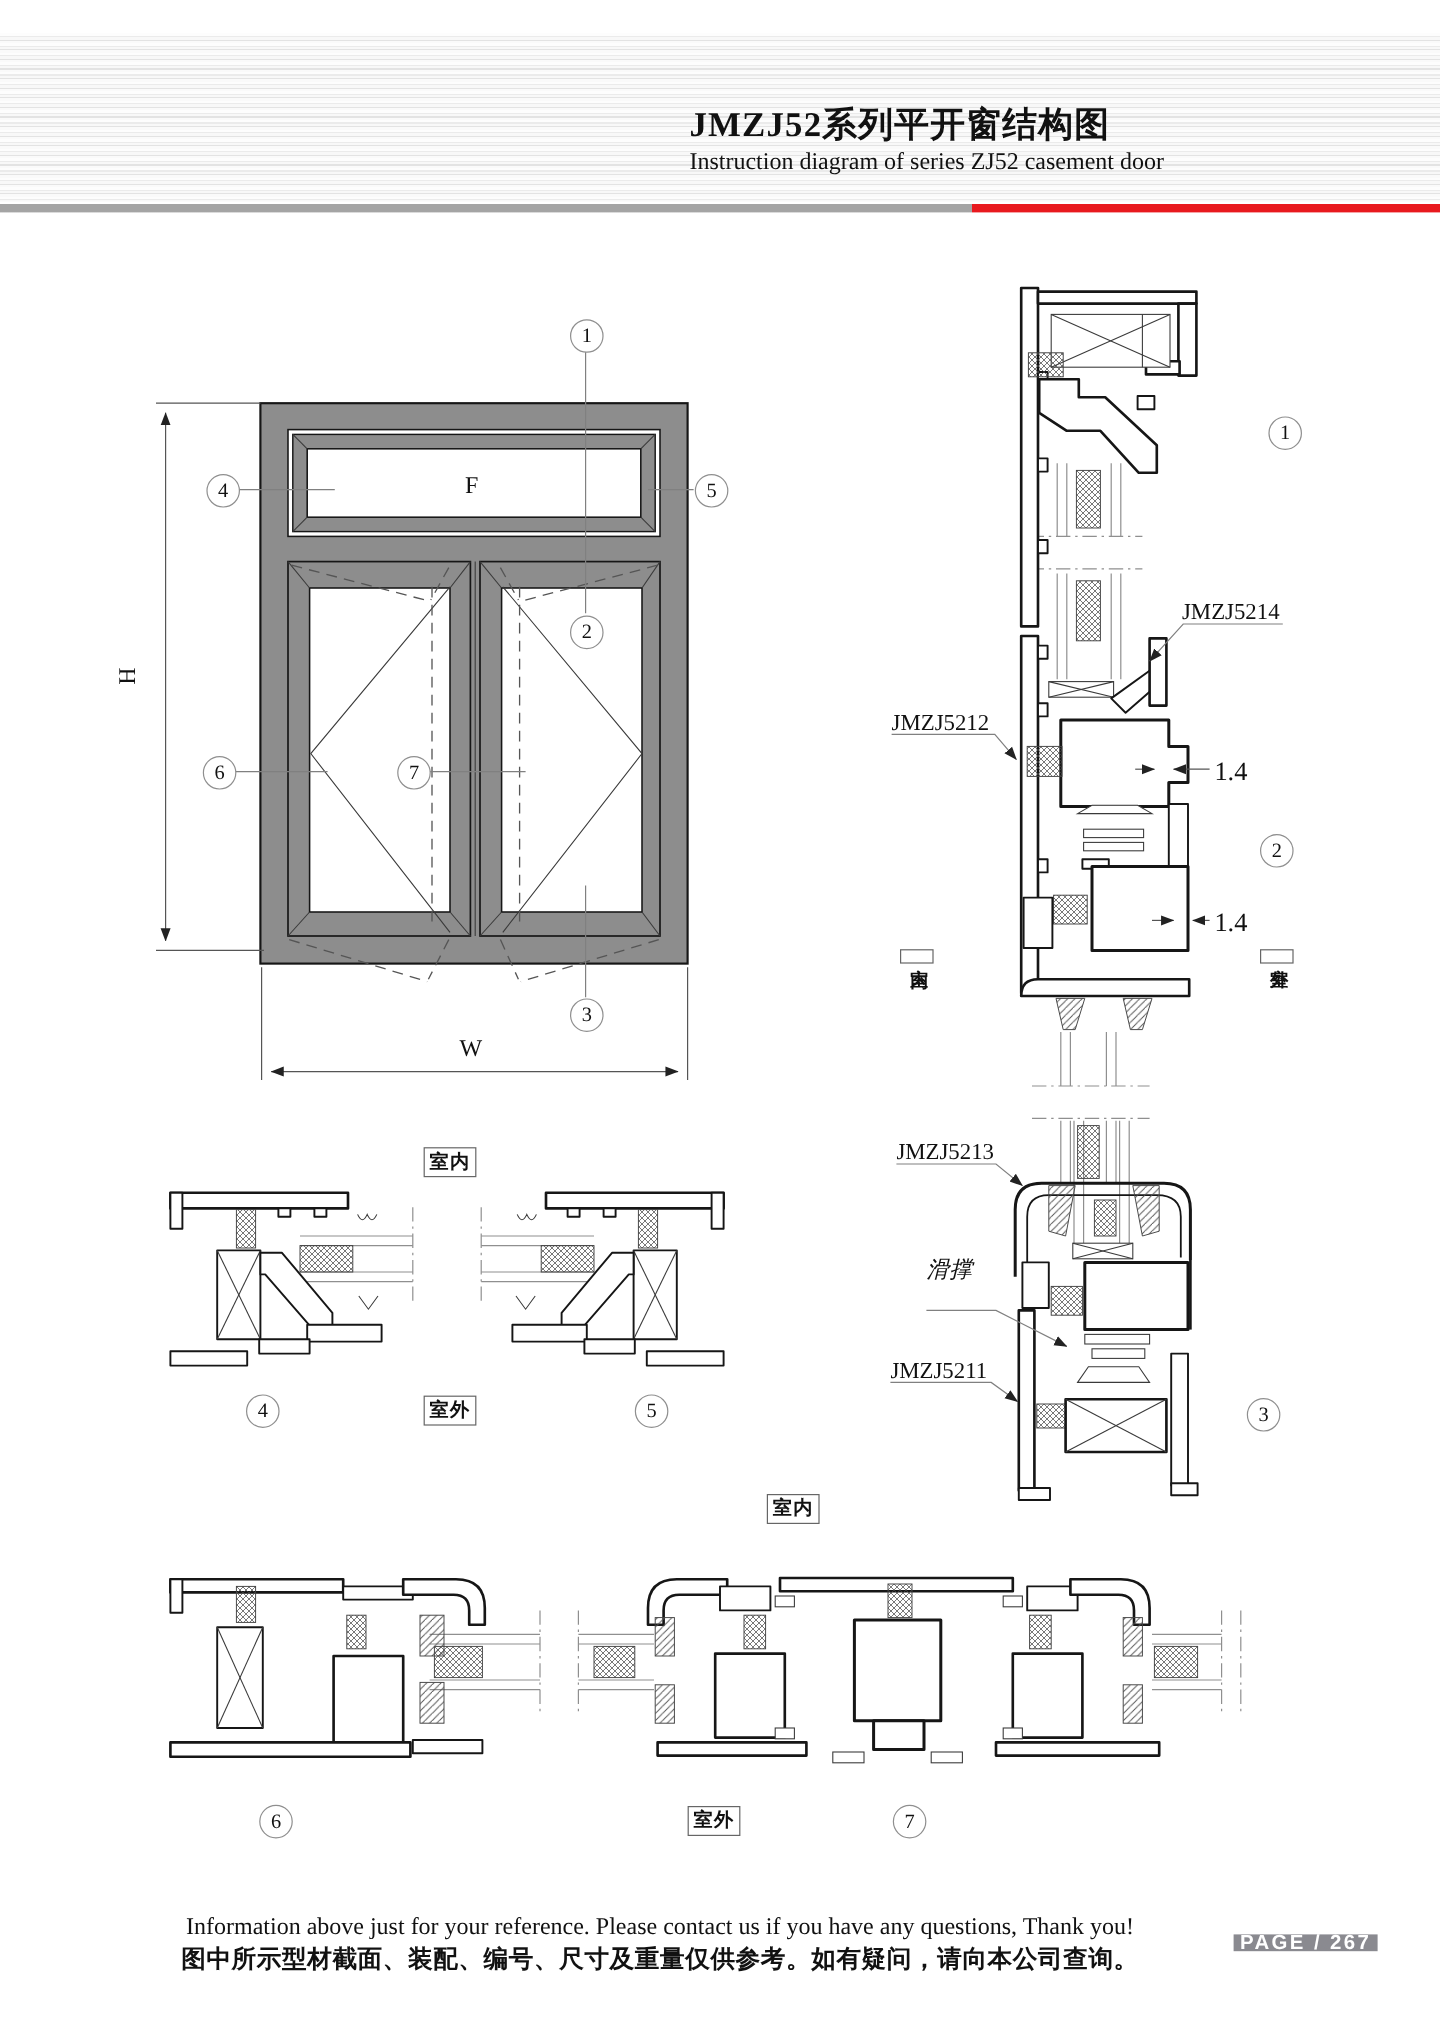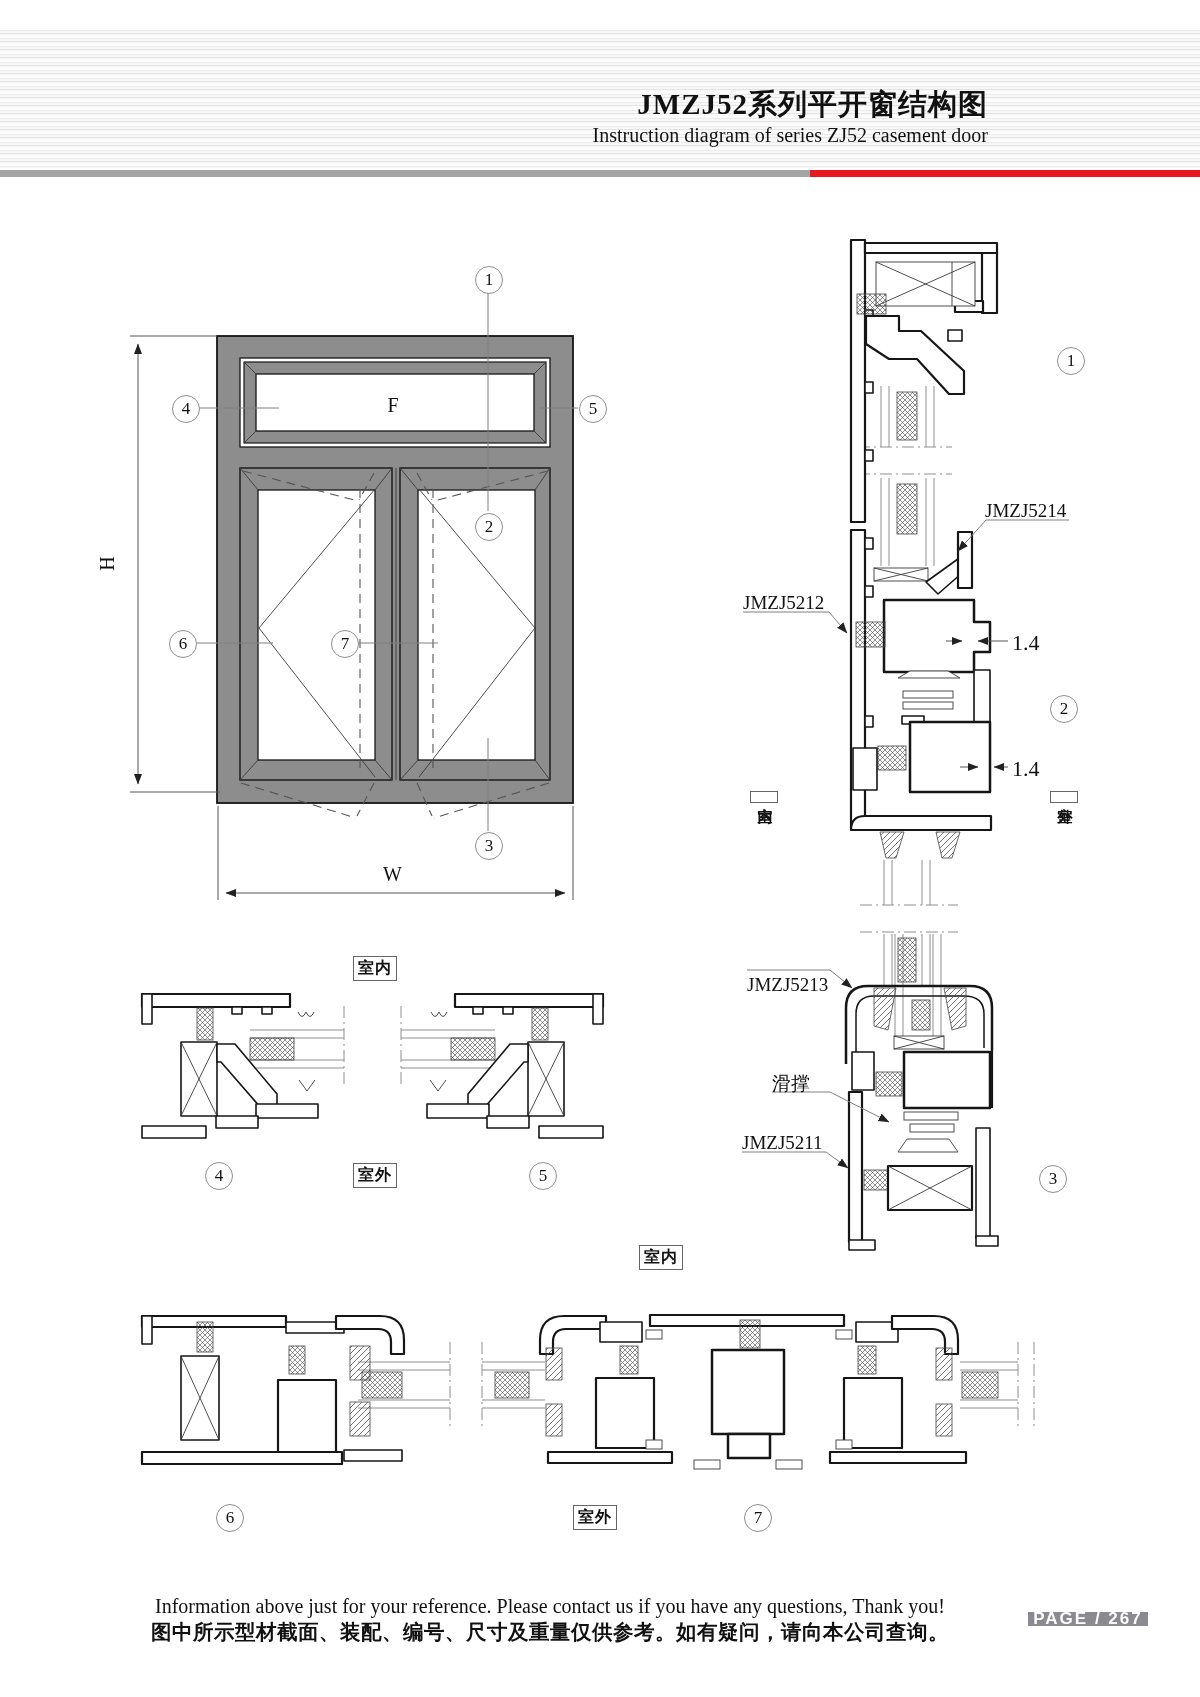--- a/index.html
+++ b/index.html
@@ -1,21 +1,21 @@
 <!DOCTYPE html>
 <html><head>
 <meta charset="utf-8">
 <style>
   html,body{margin:0;padding:0;background:#fff;}
   #page{position:relative;width:1200px;height:1697px;background:#ffffff;overflow:hidden;
         font-family:"Liberation Serif",serif;color:#111;}
   
   #stripe-band{position:absolute;left:0;top:28px;width:1200px;height:140px;
     background:repeating-linear-gradient(180deg,#fdfdfd 0 2px,#ebebeb 2px 3px,#f8f8f8 3px 5px,#e3e3e3 5px 6px,#fafafa 6px 8px);}
-  #title-block{position:absolute;right:212px;top:88px;text-align:right;z-index:3;}
+  #title-block{position:absolute;right:230px;top:88px;z-index:3;}
   #page-title{font-size:29px;font-weight:bold;letter-spacing:1px;line-height:1.15;}
   #page-subtitle{font-size:20px;margin-top:3px;}
   #header-rule{position:absolute;left:0;top:170px;width:1200px;height:7px;
     background:linear-gradient(90deg,#a4a4a4 0,#a4a4a4 810px,#e8191e 810px,#e8191e 100%);}
   
   svg.art{position:absolute;left:0;top:0;z-index:1;}
   .p  {fill:#fff;stroke:#161616;stroke-width:2.2;stroke-linejoin:round;}
   .P  {fill:#fff;stroke:#161616;stroke-width:2.5;stroke-linejoin:round;}
   .p2 {fill:#fff;stroke:#161616;stroke-width:1.6;stroke-linejoin:round;}
   .tl {fill:none;stroke:#3a3a3a;stroke-width:0.9;}
@@ -324,22 +324,22 @@
   <div class="callout" style="left:1057px;top:347px;">1</div>
   <div class="callout" style="left:1050px;top:695px;">2</div>
   <div class="callout" style="left:1039px;top:1165px;">3</div>
   <div class="callout" style="left:205px;top:1162px;">4</div>
   <div class="callout" style="left:529px;top:1162px;">5</div>
   <div class="callout" style="left:216px;top:1504px;">6</div>
   <div class="callout" style="left:744px;top:1504px;">7</div>
 
   <div class="lbl codelabel" style="left:985px;top:500px;">JMZJ5214</div>
   <div class="lbl codelabel" style="left:743px;top:592px;">JMZJ5212</div>
-  <div class="lbl codelabel" style="left:747px;top:950px;margin-top:24px;">JMZJ5213</div>
-  <div class="lbl codelabel" style="left:772px;top:1071px;">滑撑</div>
+  <div class="lbl codelabel" style="left:747px;top:950px;">JMZJ5213</div>
+  <div class="lbl codelabel" style="left:772px;top:1045px;font-style:italic;">滑撑</div>
   <div class="lbl codelabel" style="left:742px;top:1132px;">JMZJ5211</div>
   <div class="lbl dimtext" style="left:1012px;top:630px;">1.4</div>
   <div class="lbl dimtext" style="left:1012px;top:756px;">1.4</div>
 
   <div class="vboxlabel" style="left:750px;top:791px;">室内</div>
   <div class="vboxlabel" style="left:1050px;top:791px;">室外</div>
   <div class="boxlabel" style="left:353px;top:956px;">室内</div>
   <div class="boxlabel" style="left:353px;top:1163px;">室外</div>
   <div class="boxlabel" style="left:639px;top:1245px;">室内</div>
   <div class="boxlabel" style="left:573px;top:1505px;">室外</div>

